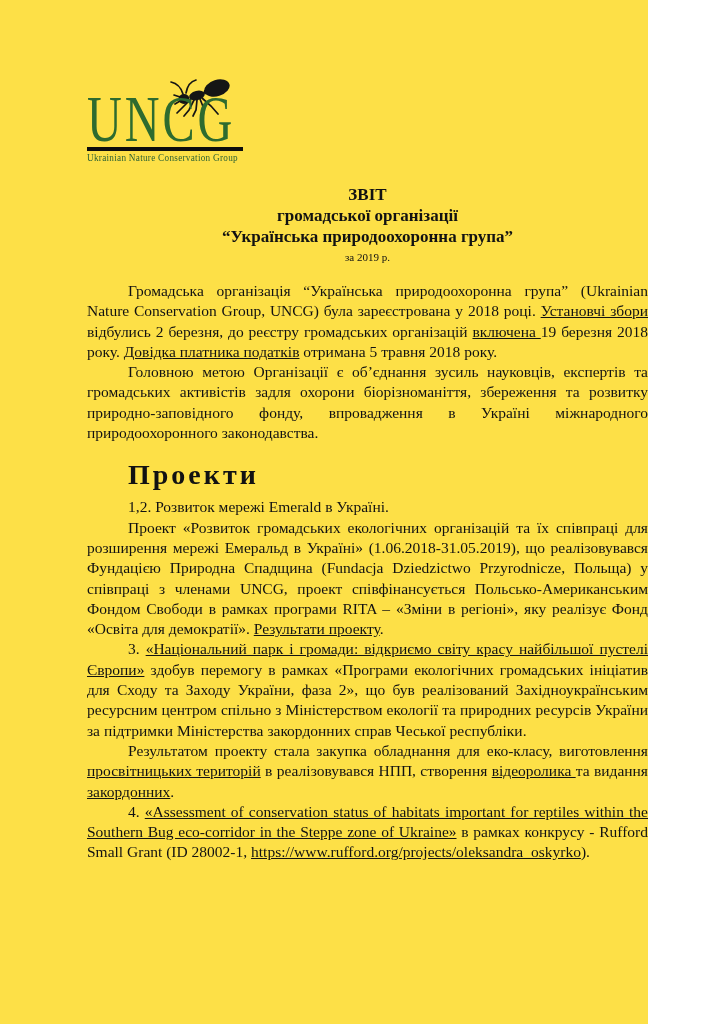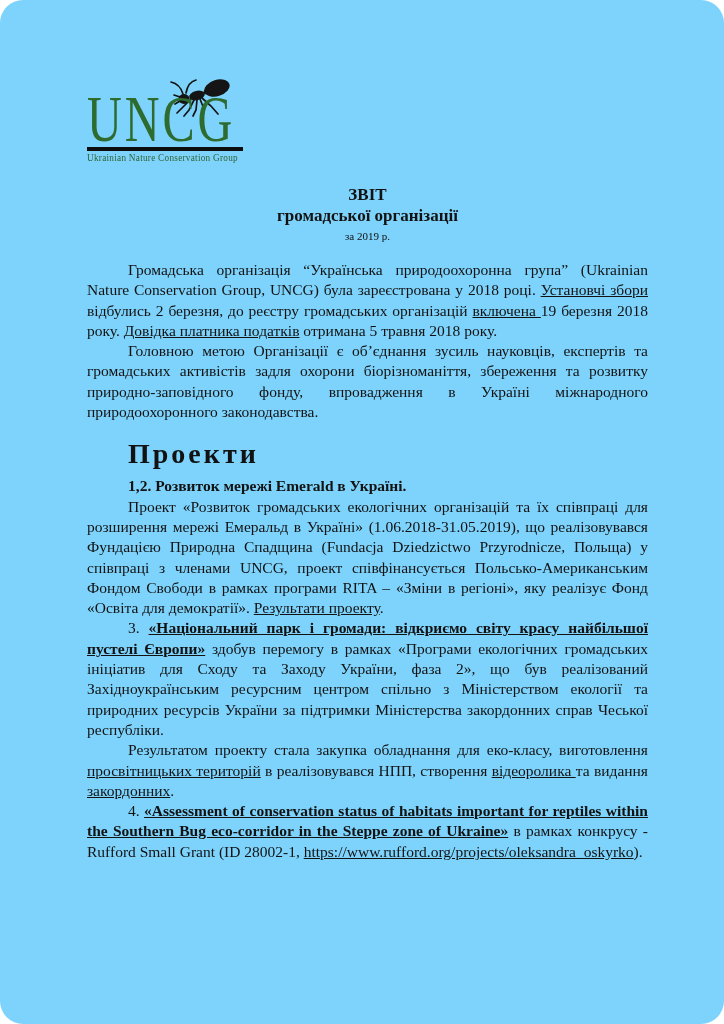--- a/index.html
+++ b/index.html
@@ -1,23 +1,22 @@
 <!DOCTYPE html>
 <html><head>
 <meta charset="utf-8">
 <style>
   html,body{margin:0;padding:0;background:#ffffff;}
   .page{
     position:relative;
-    width:724px;height:1024px;
-    background:#7dd3fc;
+    width:648px;height:1024px;
+    background:#fde047;
     overflow:hidden;
     font-family:"Liberation Serif",serif;
     color:#121212;
-    border-radius:23px;
   }
   
   .logo{position:absolute;left:87px;top:78px;width:158px;}
   .ant{position:absolute;left:80px;top:0;width:64px;height:40px;}
   .logo-acronym{
     margin-top:16px;
     font-size:66px;line-height:50px;
     font-weight:normal;
     letter-spacing:4px;
     color:#2e6b2f;
@@ -41,21 +40,21 @@
   .title-line{white-space:nowrap;}
   .title-year{font-weight:normal;font-size:11px;}
   .par{
     margin:0;
     text-indent:41px;
     text-align:justify;
     font-size:15.5px;
     line-height:20.3px;
     color:#121212;
   }
-  .seg-b{font-weight:bold;}
+  .seg-b{font-weight:normal;}
   .seg-u{text-decoration:underline;}
   .section-heading{
     font-weight:bold;
     font-size:28px;
     line-height:30px;
     letter-spacing:3px;
     margin:17px 0 7px 41px;
   }
 </style>
 </head>
@@ -85,20 +84,21 @@
     </svg>
     <div class="logo-acronym">UNCG</div>
     <div class="logo-bar"></div>
     <div class="logo-subtitle">Ukrainian Nature Conservation Group</div>
   </div>
 
   <div class="content">
     <div class="title-block">
       <div class="title-line">ЗВІТ</div>
       <div class="title-line">громадської організації</div>
+      <div class="title-line">“Українська природоохоронна група”</div>
       <div class="title-line title-year">за 2019 р.</div>
     </div>
 
     <div>
         <p class="par"><span>Громадська організація “Українська природоохоронна група” (Ukrainian Nature Conservation Group, UNCG) була зареєстрована у 2018 році. </span><span class="seg-u">Установчі збори</span><span> відбулись 2 березня, до реєстру громадських організацій </span><span class="seg-u">включена </span><span>19 березня 2018 року. </span><span class="seg-u">Довідка платника податків</span><span> отримана 5 травня 2018 року.</span></p>
         <p class="par"><span>Головною метою Організації є об’єднання зусиль науковців, експертів та громадських активістів задля охорони біорізноманіття, збереження та розвитку природно-заповідного фонду, впровадження в Україні міжнародного природоохоронного законодавства.</span></p>
       </div>
 
     <div class="section-heading">Проекти</div>
 

